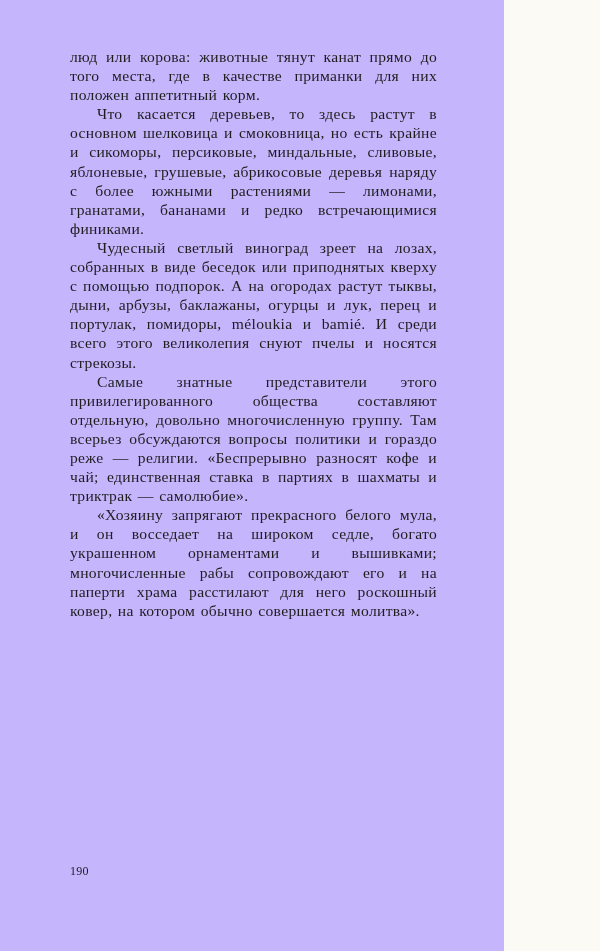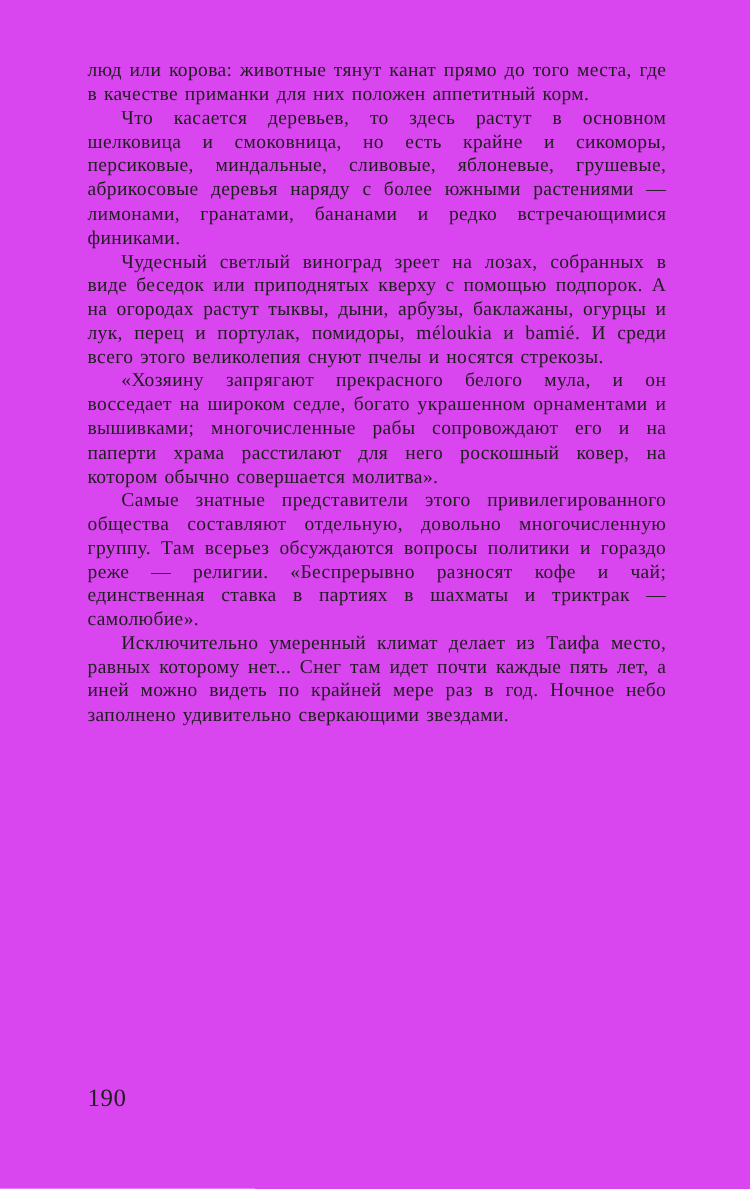--- a/index.html
+++ b/index.html
@@ -10,53 +10,52 @@
     width: 600px;
     height: 951px;
     background: #fbfaf5;
     font-family: "Liberation Serif", "DejaVu Serif", serif;
     color: #1e1e1e;
     overflow: hidden;
   }
   .page {
     position: relative;
     box-sizing: border-box;
-    width: 600px;
+    width: 504px;
     height: 951px;
     padding: 47px 67px 0 70px;
-    background: #d946ef;
+    background: #c4b5fd;
   }
   .text-block {
     font-size: 15.6px;
     line-height: 19.1px;
     text-align: justify;
     letter-spacing: 0.02em;
     word-spacing: 0.08em;
   }
   .para {
     margin: 0;
     padding: 0;
   }
   .para.indent {
     text-indent: 27px;
   }
   .page-number {
     position: absolute;
     left: 70px;
-    bottom: 60px;
-    font-size: 20px;
+    bottom: 72px;
+    font-size: 12px;
     letter-spacing: 0.02em;
   }
 </style>
 </head>
 <body>
 
 <div class="page">
   <div class="text-block" id="paragraphs">
       <p class="para">люд или корова: животные тянут канат прямо до того места, где в качестве приманки для них положен аппетитный корм.</p>
       <p class="para indent">Что касается деревьев, то здесь растут в основном шелковица и смоковница, но есть крайне и сикоморы, персиковые, миндальные, сливовые, яблоневые, грушевые, абрикосовые деревья наряду с более южными растениями — лимонами, гранатами, бананами и редко встречающимися финиками.</p>
       <p class="para indent">Чудесный светлый виноград зреет на лозах, собранных в виде беседок или приподнятых кверху с помощью подпорок. А на огородах растут тыквы, дыни, арбузы, баклажаны, огурцы и лук, перец и портулак, помидоры, méloukia и bamié. И среди всего этого великолепия снуют пчелы и носятся стрекозы.</p>
+      <p class="para indent">Самые знатные представители этого привилегированного общества составляют отдельную, довольно многочисленную группу. Там всерьез обсуждаются вопросы политики и гораздо реже — религии. «Беспрерывно разносят кофе и чай; единственная ставка в партиях в шахматы и триктрак — самолюбие».</p>
       <p class="para indent">«Хозяину запрягают прекрасного белого мула, и он восседает на широком седле, богато украшенном орнаментами и вышивками; многочисленные рабы сопровождают его и на паперти храма расстилают для него роскошный ковер, на котором обычно совершается молитва».</p>
-      <p class="para indent">Самые знатные представители этого привилегированного общества составляют отдельную, довольно многочисленную группу. Там всерьез обсуждаются вопросы политики и гораздо реже — религии. «Беспрерывно разносят кофе и чай; единственная ставка в партиях в шахматы и триктрак — самолюбие».</p>
-      <p class="para indent">Исключительно умеренный климат делает из Таифа место, равных которому нет... Снег там идет почти каждые пять лет, а иней можно видеть по крайней мере раз в год. Ночное небо заполнено удивительно сверкающими звездами.</p>
     </div>
   <div class="page-number">190</div>
 </div>
 
 </body></html>

